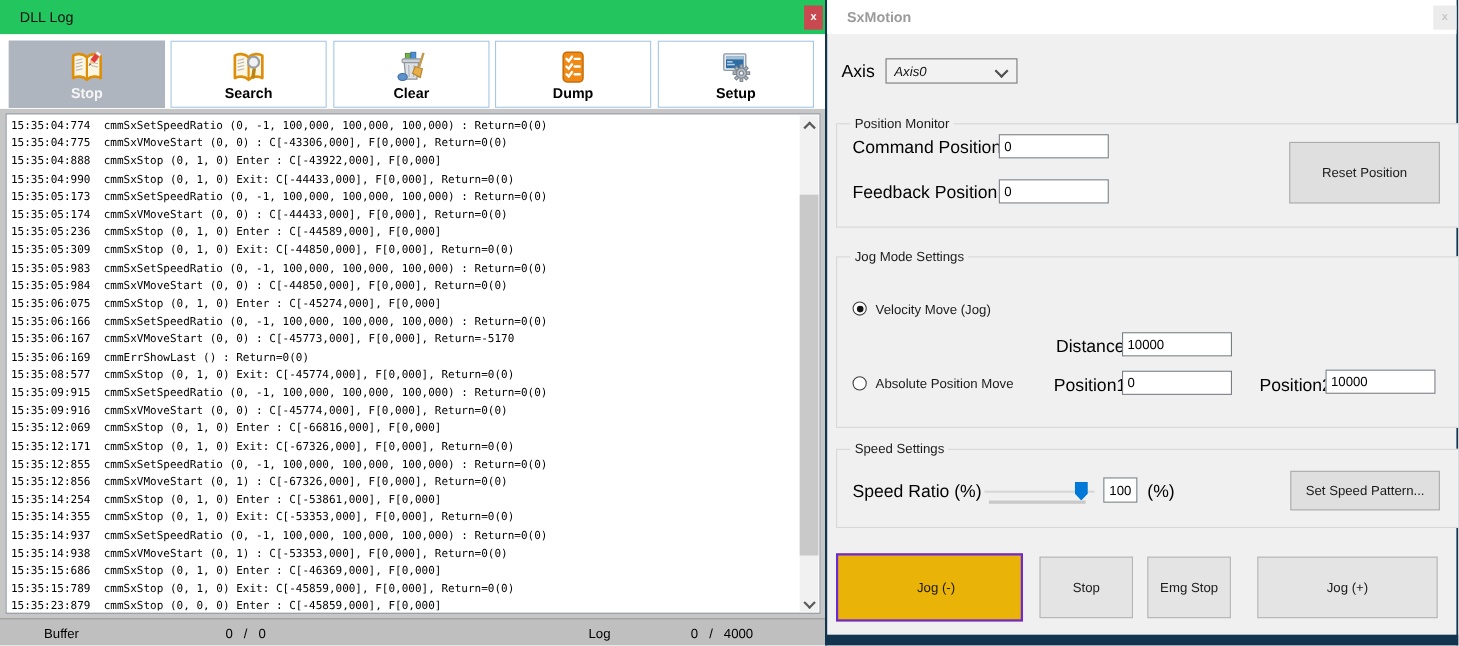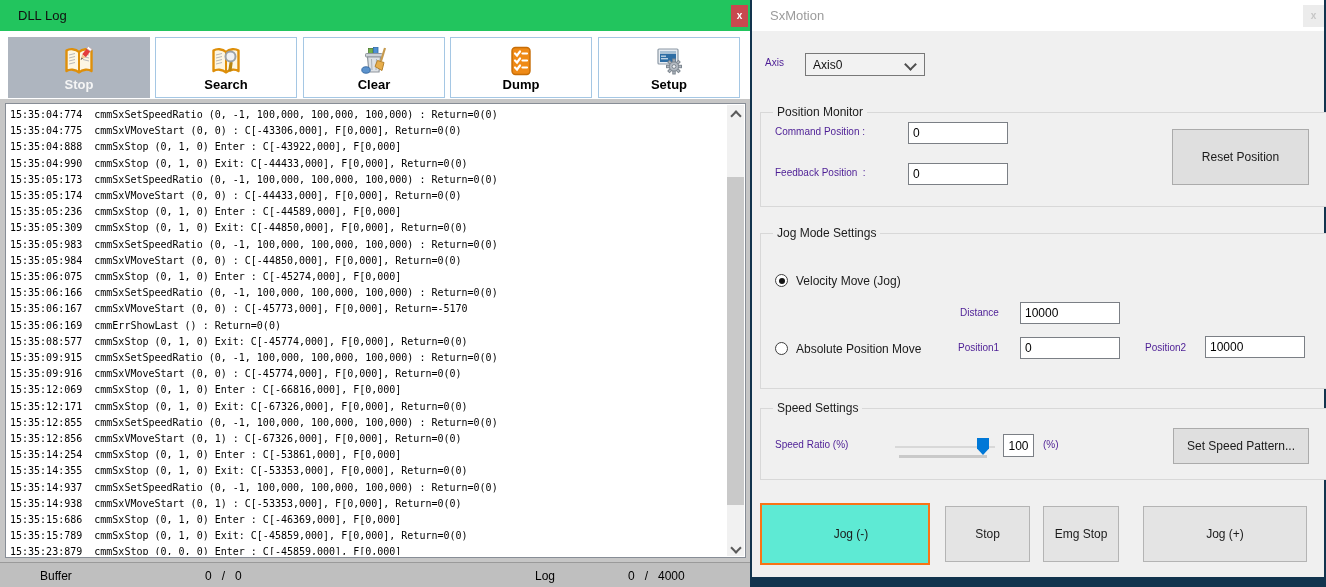--- a/index.html
+++ b/index.html
@@ -40,29 +40,29 @@
   .statusbar{position:absolute;left:0;top:562px;width:750px;height:25px;background:#bfbfbf;
              border-top:1px solid #9a9a9a;box-sizing:border-box;}
   .st-label{position:absolute;top:6px;font-size:12px;font-weight:normal;color:#000;white-space:pre;}
   .st-value{position:absolute;top:6px;font-size:12px;color:#000;white-space:pre;}
 
   
   .sx-win{position:absolute;left:750px;top:0;width:576px;height:587px;box-sizing:border-box;
           background:#f0f0f0;border-left:2px solid #12344e;border-right:2px solid #12344e;
           border-bottom:10px solid #12344e;}
   .sx-titlebar{position:absolute;left:0;top:0;right:0;height:31px;background:#ffffff;}
-  .sx-title{position:absolute;left:18px;top:8px;font-size:13px;color:#9b9b9b;}
+  .sx-title{position:absolute;left:18px;top:8px;font-size:13px;color:#9b9b9b;font-weight:bold;}
   .sx-close{position:absolute;left:551px;top:5px;width:21px;height:22px;background:#ececec;
             border:0;color:#c6c6c6;font-size:10px;font-weight:bold;line-height:22px;
             text-align:center;padding:0;font-family:"Liberation Sans",sans-serif;cursor:default;}
 
-  .lbl{position:absolute;font-size:10px;color:#4c1d95;white-space:pre;}
+  .lbl{position:absolute;font-size:16px;color:#000000;white-space:pre;}
 
   .dropdown{position:absolute;left:53px;top:53px;width:120px;height:23px;box-sizing:border-box;
-            background:#f2f2f2;border:1px solid #787878;cursor:default;}
+            background:#f2f2f2;border:1px solid #787878;cursor:default;font-style:italic;}
   .dd-text{position:absolute;left:7px;top:4px;font-size:12px;color:#111;}
   .dd-chev{position:absolute;right:9px;top:6px;width:7px;height:7px;
            border-right:2px solid #4f4f4f;border-bottom:2px solid #4f4f4f;transform:rotate(45deg);}
 
   .group{position:absolute;left:8px;width:638px;box-sizing:border-box;
          border:1px solid #d8d8d8;background:#f0f0f0;}
   .group-title{position:absolute;left:12px;top:-8px;background:#f0f0f0;padding:0 4px;
                font-size:12px;color:#1b1b1b;white-space:pre;}
 
   .field{position:absolute;box-sizing:border-box;height:22px;background:#fff;
@@ -82,21 +82,21 @@
 
   .slider-wrap{position:absolute;left:134px;top:29px;width:100px;height:20px;cursor:default;}
   .slider-track{position:absolute;left:0;top:8px;width:100px;height:2px;background:#d8d8d8;}
   .slider-lower{position:absolute;left:4px;top:17px;height:3px;background:#c9c9c9;}
   .slider-thumb{position:absolute;top:0;width:12px;height:17px;background:#0078d7;
                 clip-path:polygon(0 0,100% 0,100% 62%,50% 100%,0 62%);}
 
   .action-btn{position:absolute;box-sizing:border-box;background:#e4e4e4;border:1px solid #b4b4b4;
               font-family:"Liberation Sans",sans-serif;font-size:12px;color:#1b1b1b;
               display:flex;align-items:center;justify-content:center;cursor:default;}
-  .action-btn.active{background:#5eead4;border:2px solid #f97316;padding-left:18px;}
+  .action-btn.active{background:#eab308;border:2px solid #6d28d9;padding-left:18px;}
 </style>
 </head>
 <body>
 
 <div class="screen">
 
   <section class="dll-win">
     <div class="dll-titlebar">
       <span class="dll-title">DLL Log</span>
       <button class="dll-close">x</button>

